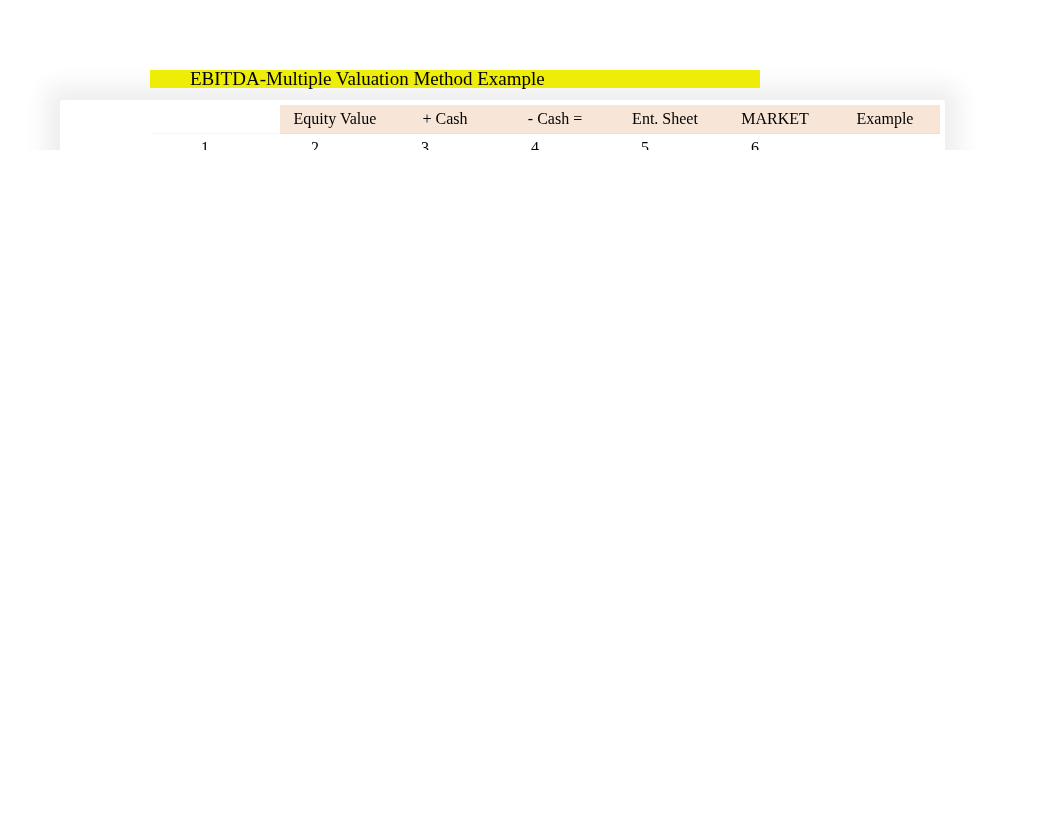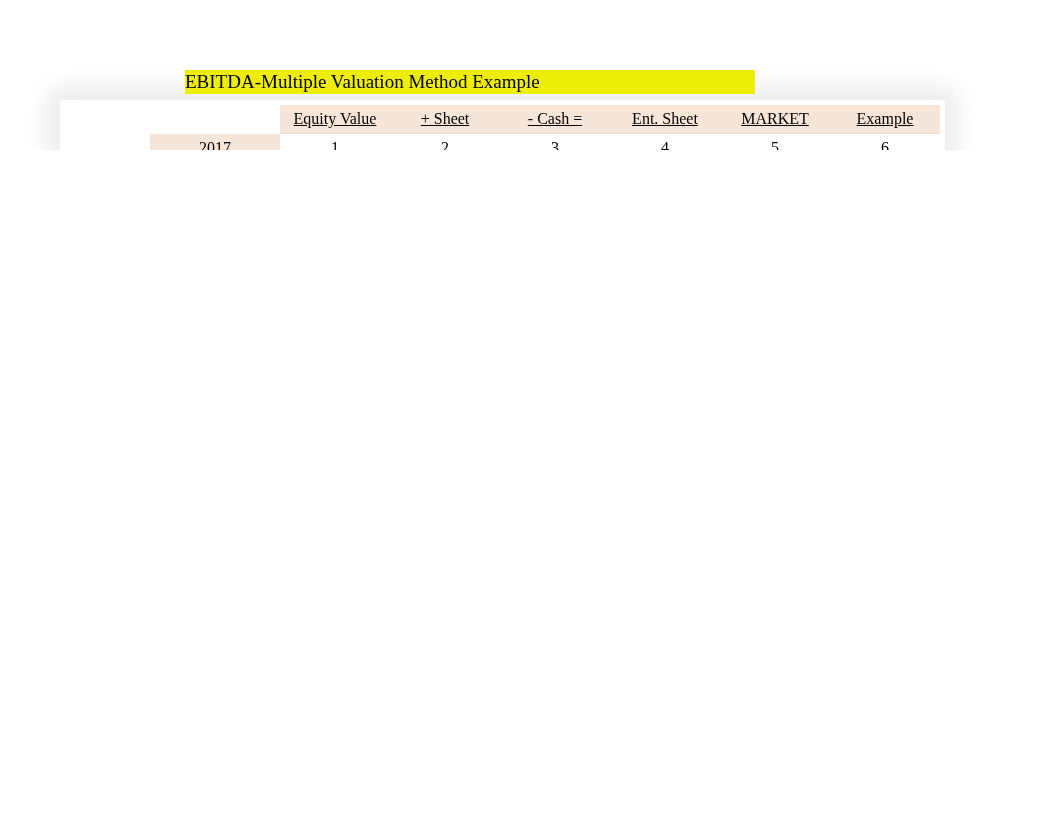--- a/index.html
+++ b/index.html
@@ -15,26 +15,26 @@
     position: relative;
     width: 1062px;
     padding-top: 70px;
     padding-bottom: 80px;
   }
   .title-bar {
     position: absolute;
     left: 150px;
     top: 70px;
     width: 570px;
-    height: 24px;
+    height: 18px;
     background: #eeed07;
     display: flex;
     align-items: center;
+    padding-left: 40px;
     font-size: 19px;
-    margin-left: 35px;
   }
 
   
   .matrix {
     position: absolute;
     left: 150px;
     top: 105px;
     width: 790px;
   }
   .matrix-row {
@@ -44,21 +44,21 @@
   }
   .mcell {
     display:flex;
     align-items:center;
     justify-content:center;
     box-sizing:border-box;
     font-size:16px;
     border-bottom:1px solid rgba(0,0,0,0.03);
   }
   .mlabel { width:130px; }
-  .mnum   { width:110px;text-decoration:underline; }
+  .mnum   { width:110px; }
   .hdr-bg { background:#f7e6d7; }
   .row2017-bg-label { background:#f7e6d7; }
   .row2023-bg { background:#e6e6e6; }
   .row2023-bg-label{ background:#d9d9d9; }
   .pv-bg { background:#e6b8af; }
   .yeq-bg{ background:#eeed07; }
 
   
   .instr {
     position: absolute;
@@ -118,29 +118,28 @@
 
   <div class="title-bar">
     <span>EBITDA-Multiple Valuation Method Example</span>
   </div>
 
   <div class="matrix">
 
     <div class="matrix-row">
       <div class="mcell mlabel"></div>
       <div class="mcell mnum hdr-bg">Equity Value</div>
-      <div class="mcell mnum hdr-bg">+ Sheet</div>
+      <div class="mcell mnum hdr-bg">+ Cash</div>
       <div class="mcell mnum hdr-bg">- Cash =</div>
       <div class="mcell mnum hdr-bg">Ent. Sheet</div>
       <div class="mcell mnum hdr-bg">MARKET</div>
       <div class="mcell mnum hdr-bg">Example</div>
     </div>
 
     <div class="matrix-row">
-      <div class="mcell mlabel row2017-bg-label">2017</div>
       <div class="mcell mnum">1</div>
       <div class="mcell mnum">2</div>
       <div class="mcell mnum">3</div>
       <div class="mcell mnum">4</div>
       <div class="mcell mnum">5</div>
       <div class="mcell mnum">6</div>
     </div>
 
     <div class="matrix-row">
       <div class="mcell mlabel row2023-bg-label">2023</div>

